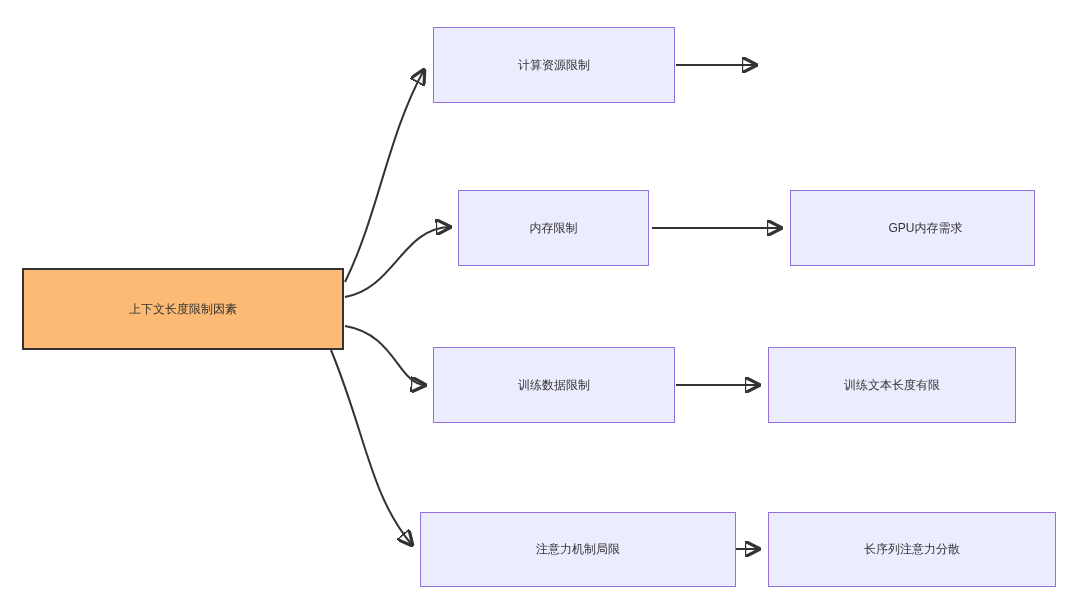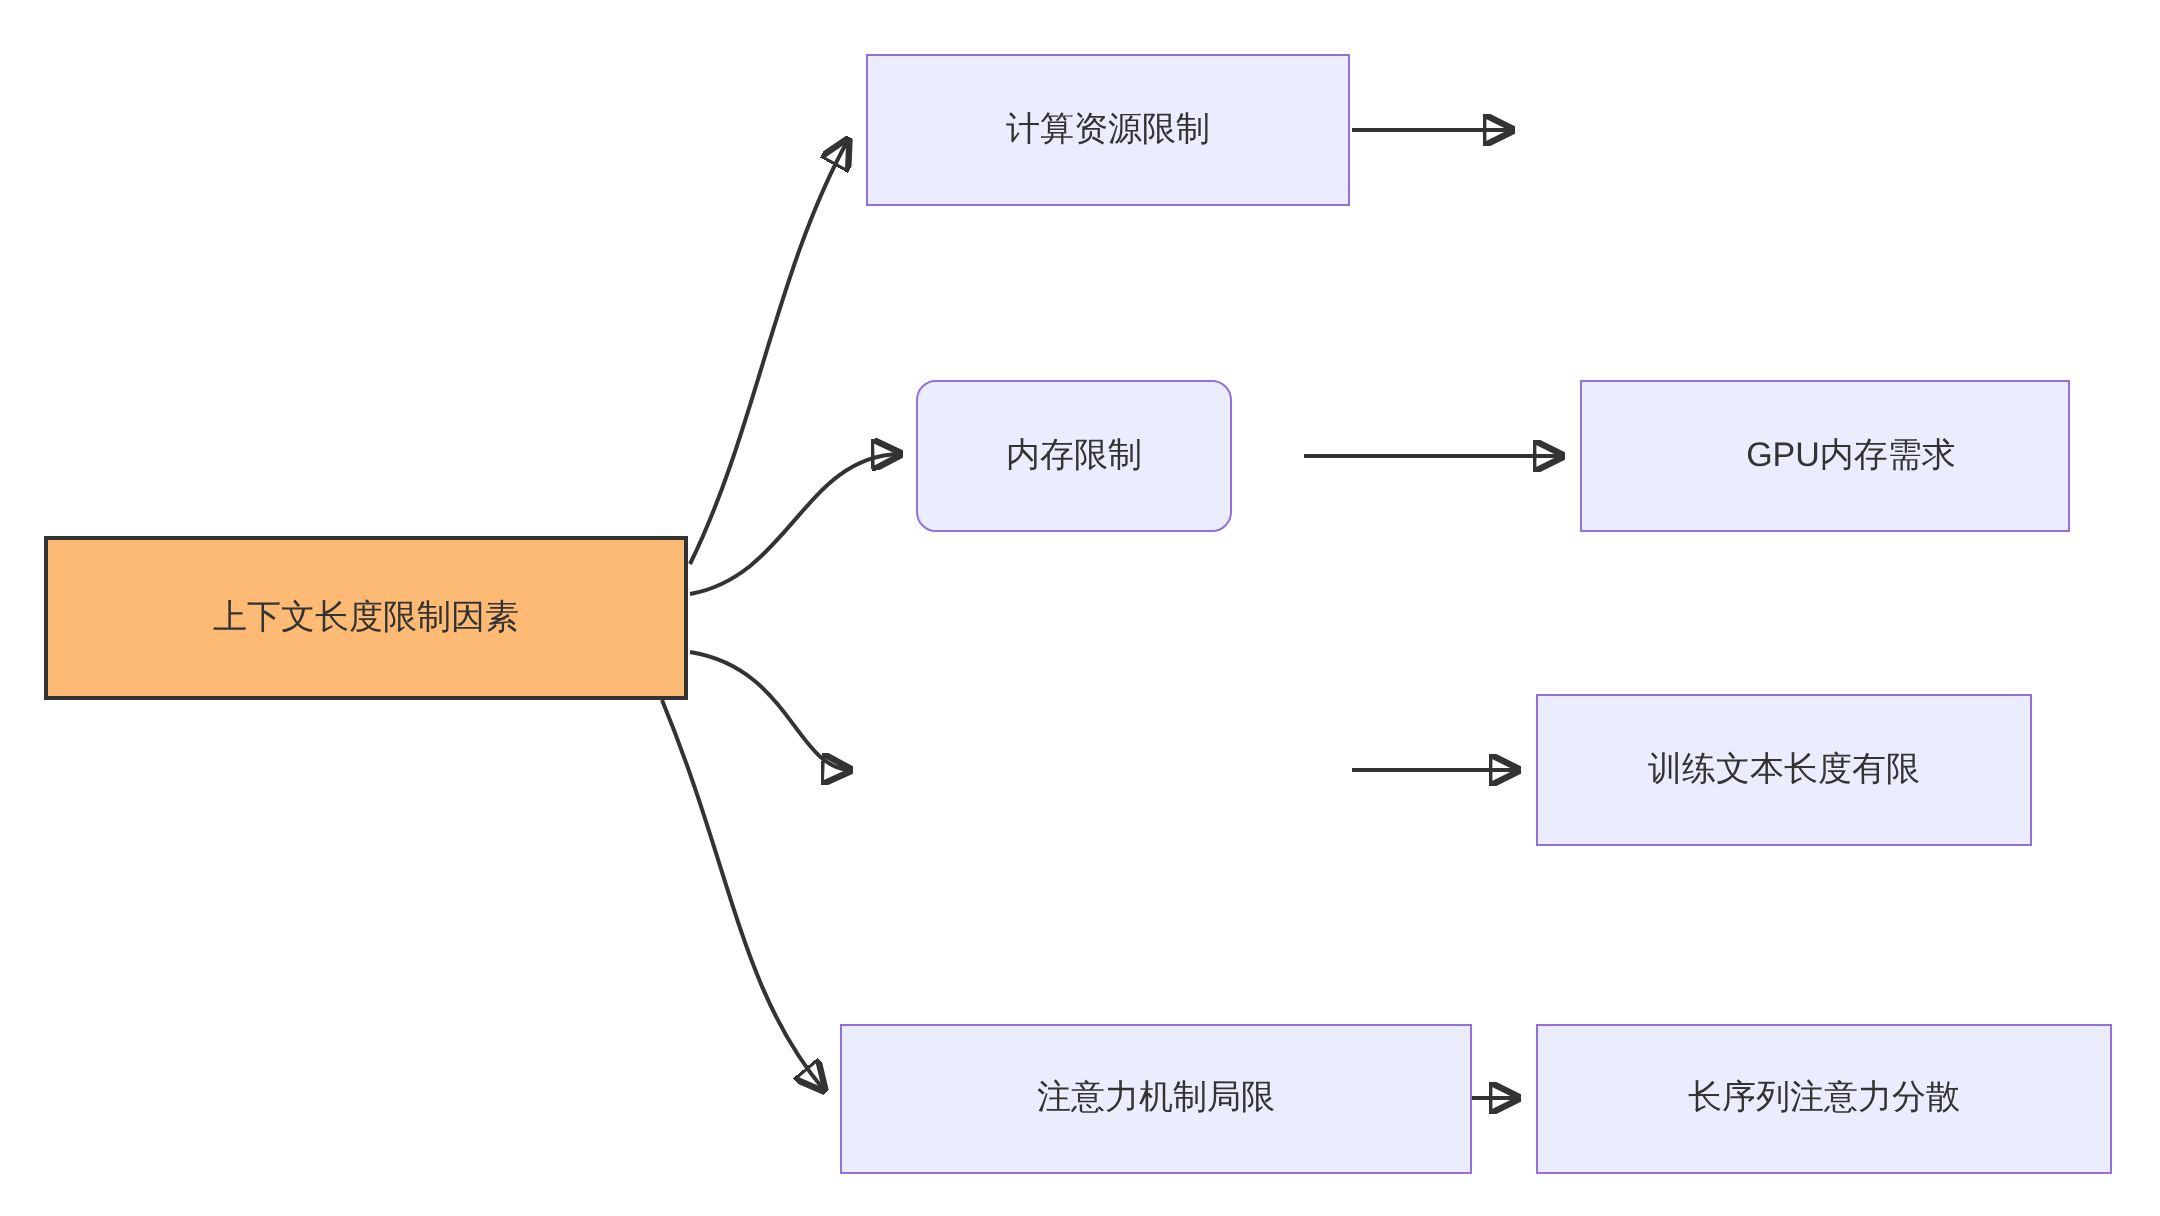--- a/index.html
+++ b/index.html
@@ -30,32 +30,32 @@
   }
   .node {
     position: absolute;
     display: flex;
     align-items: center;
     justify-content: center;
     box-sizing: border-box;
     background: #ececff;
     border: 1px solid #9370db;
     color: #333333;
-    font-size: 17px;
+    font-size: 12px;
     text-align: center;
     line-height: 1.2;
   }
   .node.root {
     background: #fdba74;
     border: 2px solid #333333;
   }
   
   .n-root  { left: 22px;  top: 268px; width: 322px; height: 82px; }
   .n-mid-0 { left: 433px; top: 27px;  width: 242px; height: 76px; }
-  .n-mid-1 { left: 458px; top: 190px; width: 158px; height: 76px; border-radius: 10px; }
+  .n-mid-1 { left: 458px; top: 190px; width: 191px; height: 76px; }
   .n-mid-2 { left: 433px; top: 347px; width: 242px; height: 76px; }
   .n-mid-3 { left: 420px; top: 512px; width: 316px; height: 75px; }
   .n-right-0 { left: 765px; top: 27px;  width: 295px; height: 76px; }
   .n-right-1 { left: 790px; top: 190px; width: 245px; height: 76px; padding-left: 26px; }
   .n-right-2 { left: 768px; top: 347px; width: 248px; height: 76px; }
   .n-right-3 { left: 768px; top: 512px; width: 288px; height: 75px; }
 </style>
 </head>
 <body>
 
@@ -85,20 +85,23 @@
     <span>计算资源限制</span>
   </div>
 
   <div class="node n-mid-1">
     <span>内存限制</span>
   </div>
   <div class="node n-right-1">
     <span>GPU内存需求</span>
   </div>
 
+  <div class="node n-mid-2">
+    <span>训练数据限制</span>
+  </div>
   <div class="node n-right-2">
     <span>训练文本长度有限</span>
   </div>
 
   <div class="node n-mid-3">
     <span>注意力机制局限</span>
   </div>
   <div class="node n-right-3">
     <span>长序列注意力分散</span>
   </div>

